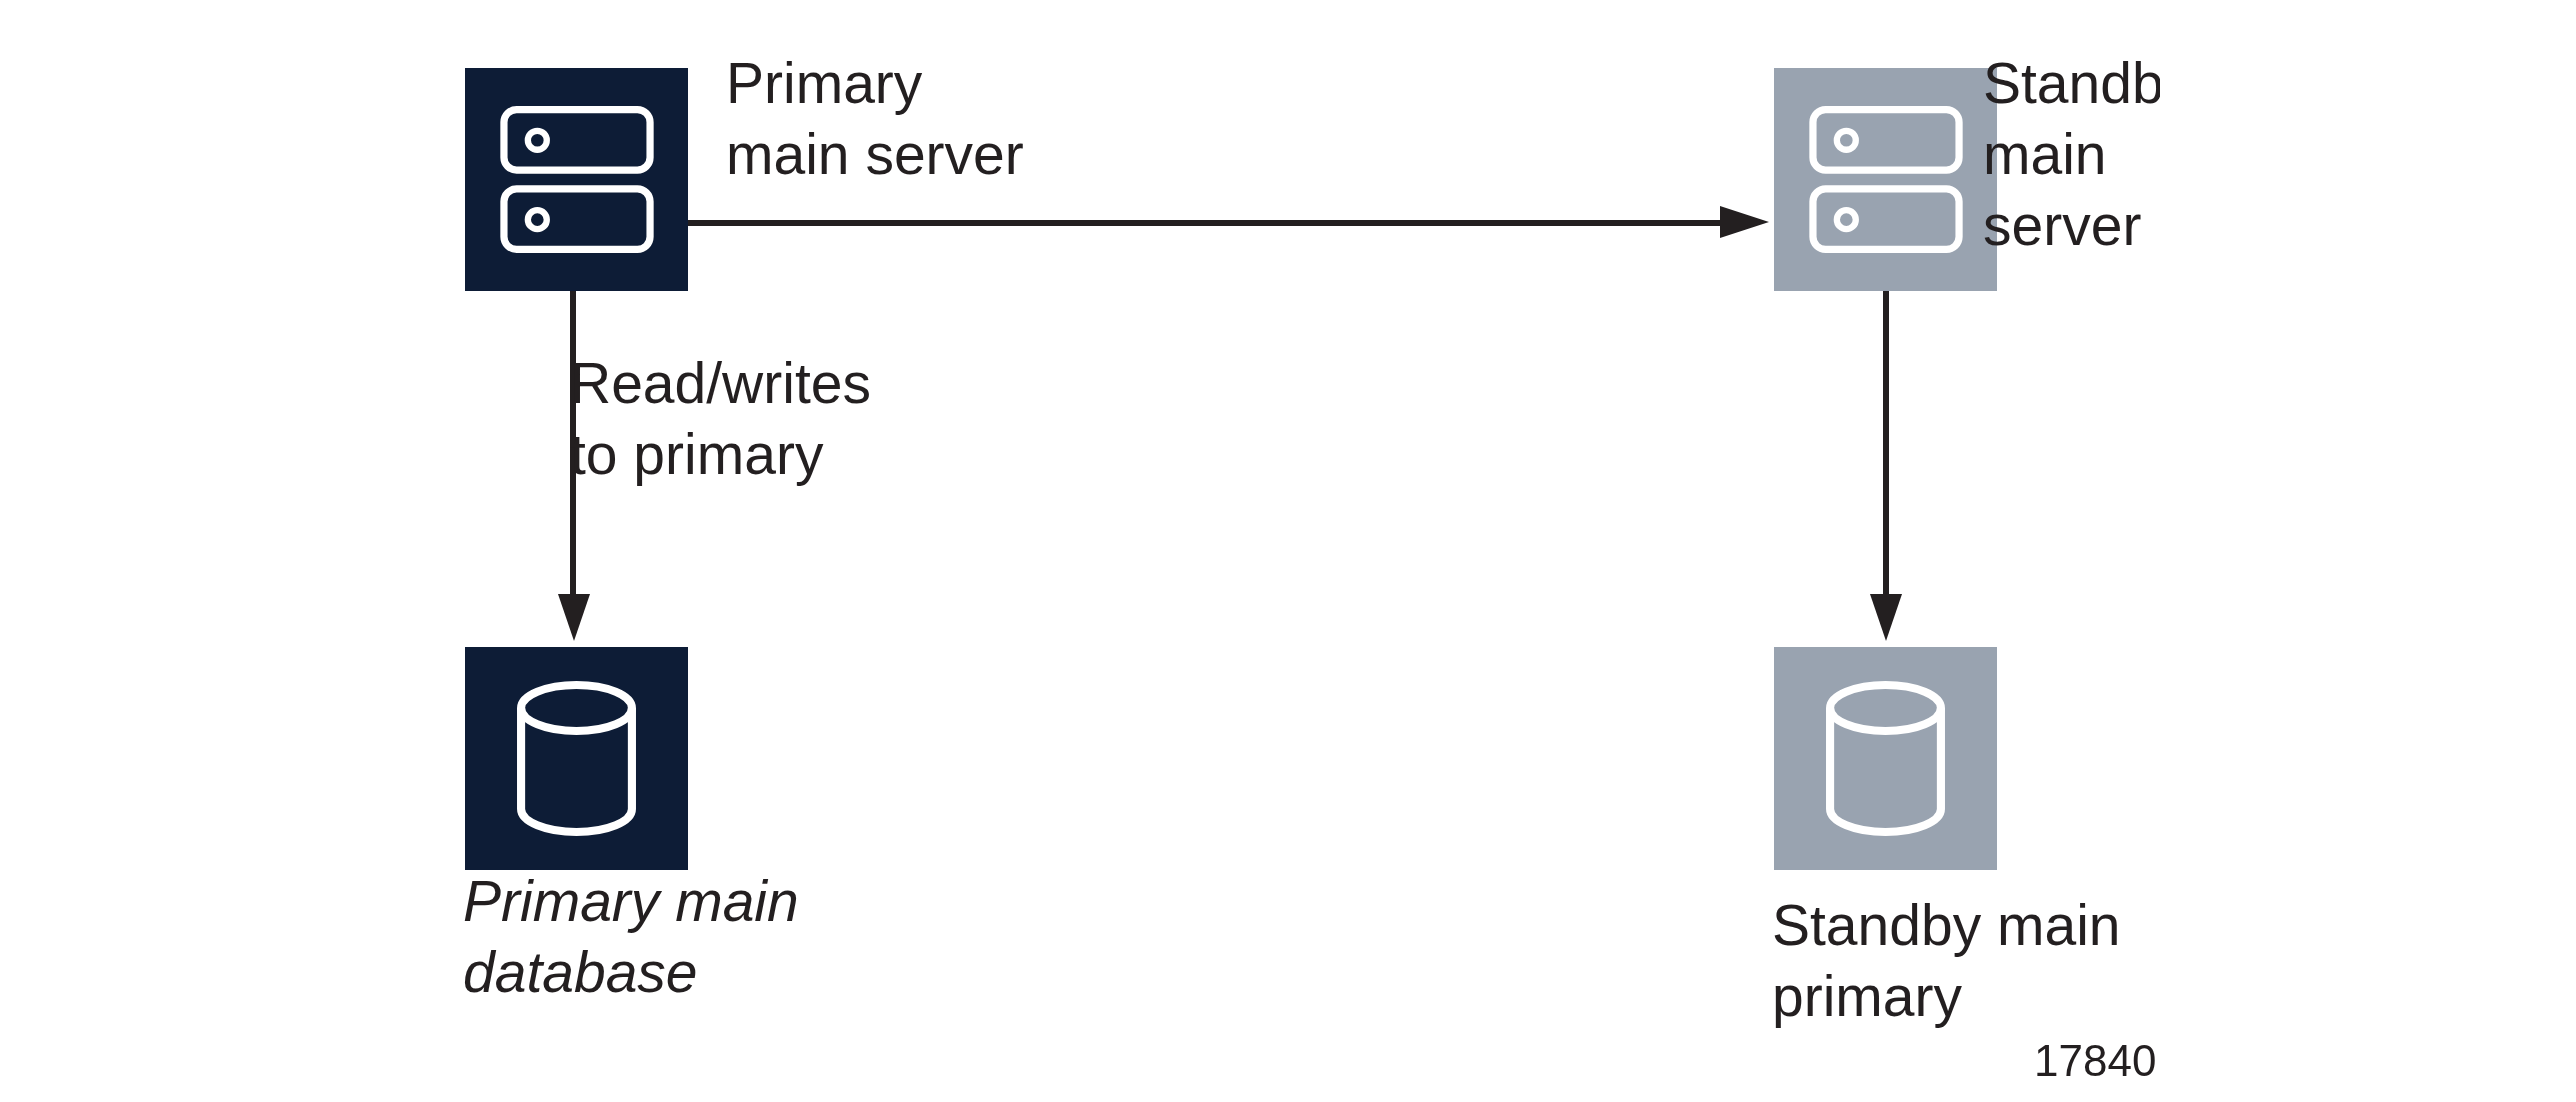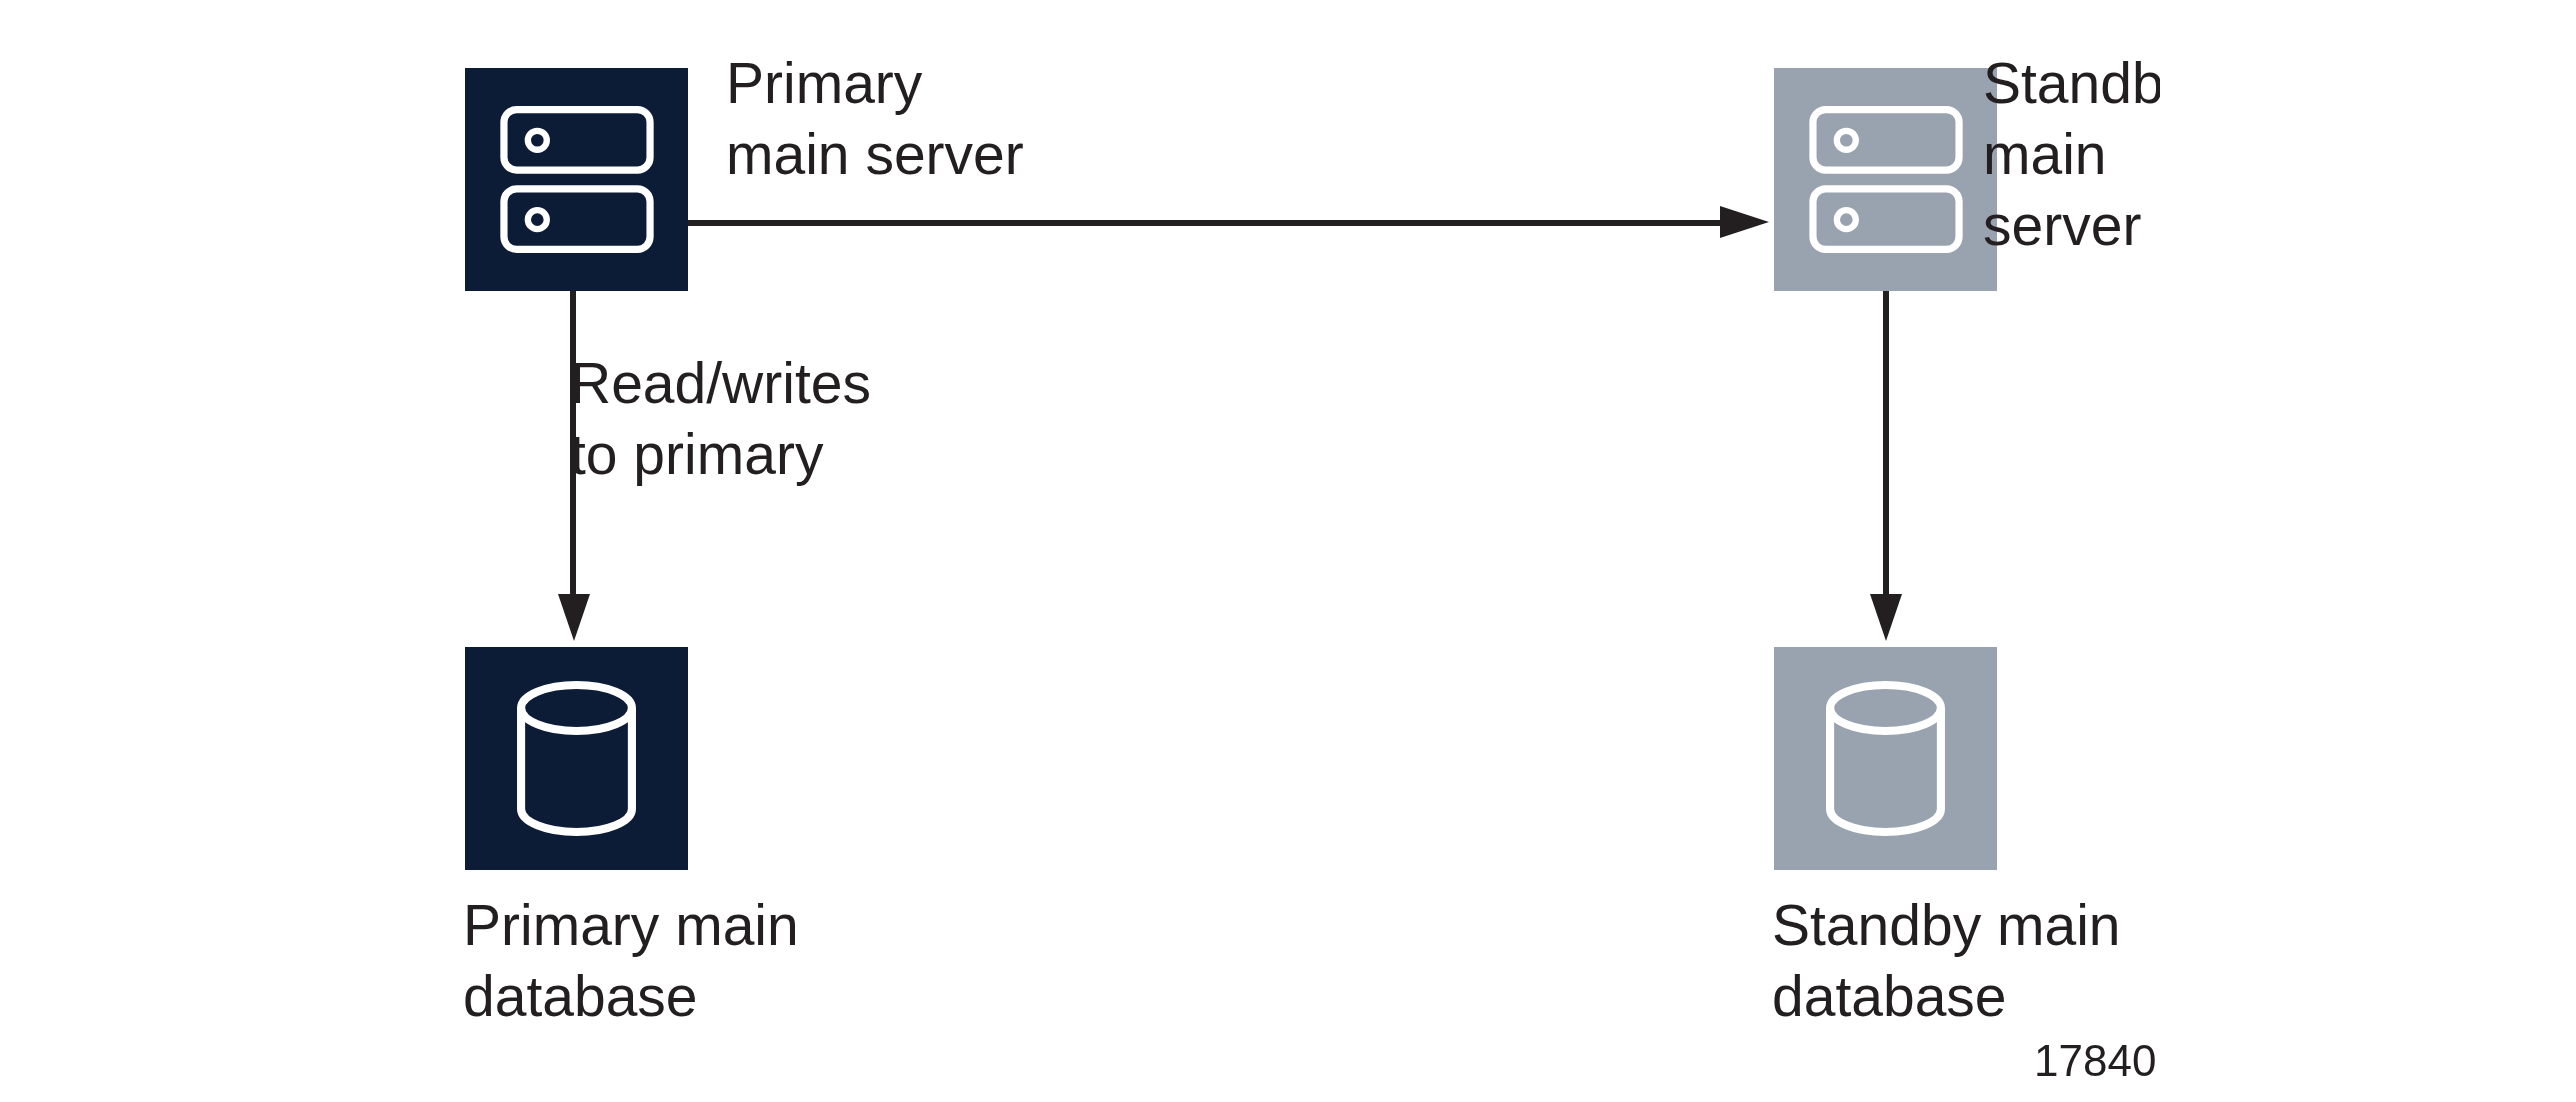--- a/index.html
+++ b/index.html
@@ -100,22 +100,22 @@
 
   <div class="label" style="left:726px; top:48px;">Primary
 main server</div>
 
   <div class="label" style="left:1983px; top:48px;">Standby
 main server</div>
 
   <div class="label" style="left:570px; top:348px;">Read/writes
 to primary</div>
 
-  <div class="label" style="left:463px; top:890px;">Primary main
+  <div class="label" style="left:463px; top:866px;font-style:italic;">Primary main
 database</div>
 
   <div class="label" style="left:1772px; top:890px;">Standby main
-database</div>
+primary</div>
 
   <div class="figure-number">17840</div>
 
 </div>
 
 
 </body></html>

